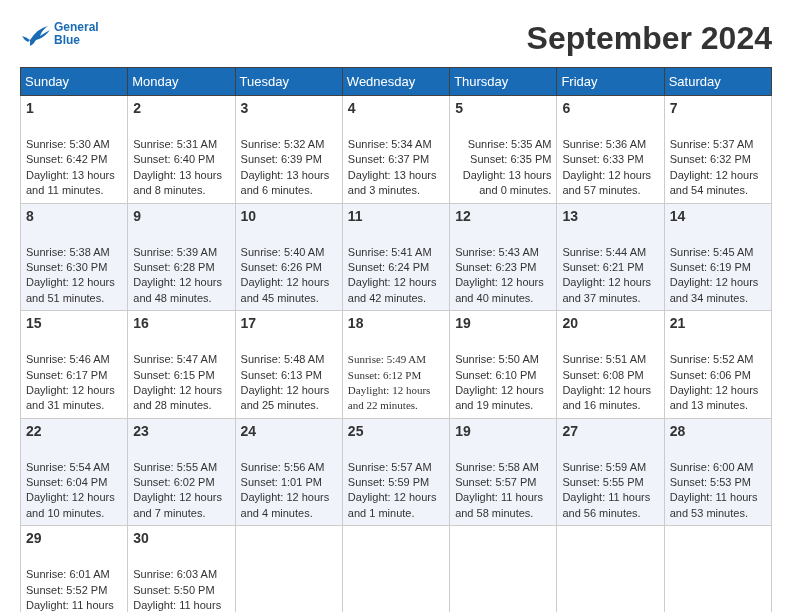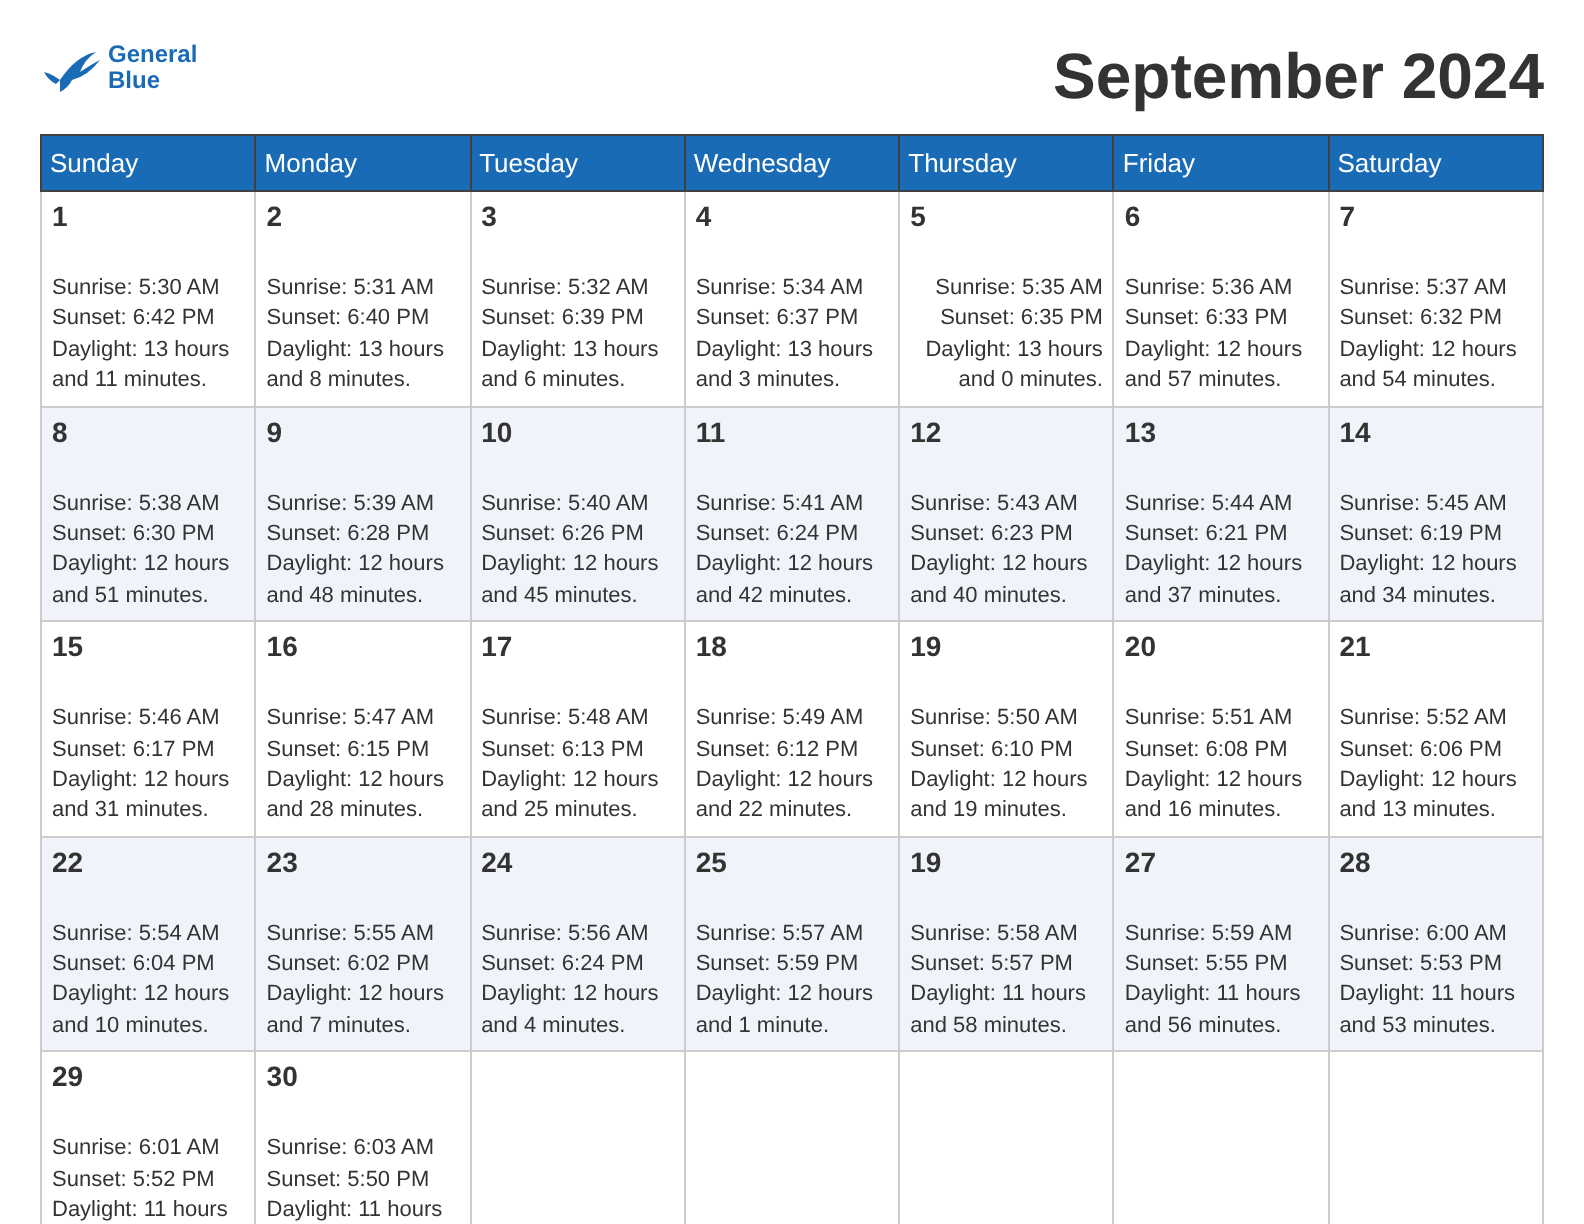--- a/index.html
+++ b/index.html
@@ -240,21 +240,21 @@
         </td>
         <td>
           <span class="day-num">17</span>
           <div class="day-info" style="white-space: pre-line;">Sunrise: 5:48 AM
 Sunset: 6:13 PM
 Daylight: 12 hours
 and 25 minutes.</div>
         </td>
         <td>
           <span class="day-num">18</span>
-          <div class="day-info" style="white-space: pre-line;">Sunrise: 5:49 AM
+          <div class="day-info" style="white-space: pre-line; font-family: Liberation Serif, serif;">Sunrise: 5:49 AM
 Sunset: 6:12 PM
 Daylight: 12 hours
 and 22 minutes.</div>
         </td>
         <td>
           <span class="day-num">19</span>
           <div class="day-info" style="white-space: pre-line;">Sunrise: 5:50 AM
 Sunset: 6:10 PM
 Daylight: 12 hours
 and 19 minutes.</div>
@@ -285,21 +285,21 @@
         <td>
           <span class="day-num">23</span>
           <div class="day-info" style="white-space: pre-line;">Sunrise: 5:55 AM
 Sunset: 6:02 PM
 Daylight: 12 hours
 and 7 minutes.</div>
         </td>
         <td>
           <span class="day-num">24</span>
           <div class="day-info" style="white-space: pre-line;">Sunrise: 5:56 AM
-Sunset: 6:24 PM
+Sunset: 1:01 PM
 Daylight: 12 hours
 and 4 minutes.</div>
         </td>
         <td>
           <span class="day-num">25</span>
           <div class="day-info" style="white-space: pre-line;">Sunrise: 5:57 AM
 Sunset: 5:59 PM
 Daylight: 12 hours
 and 1 minute.</div>
         </td>

